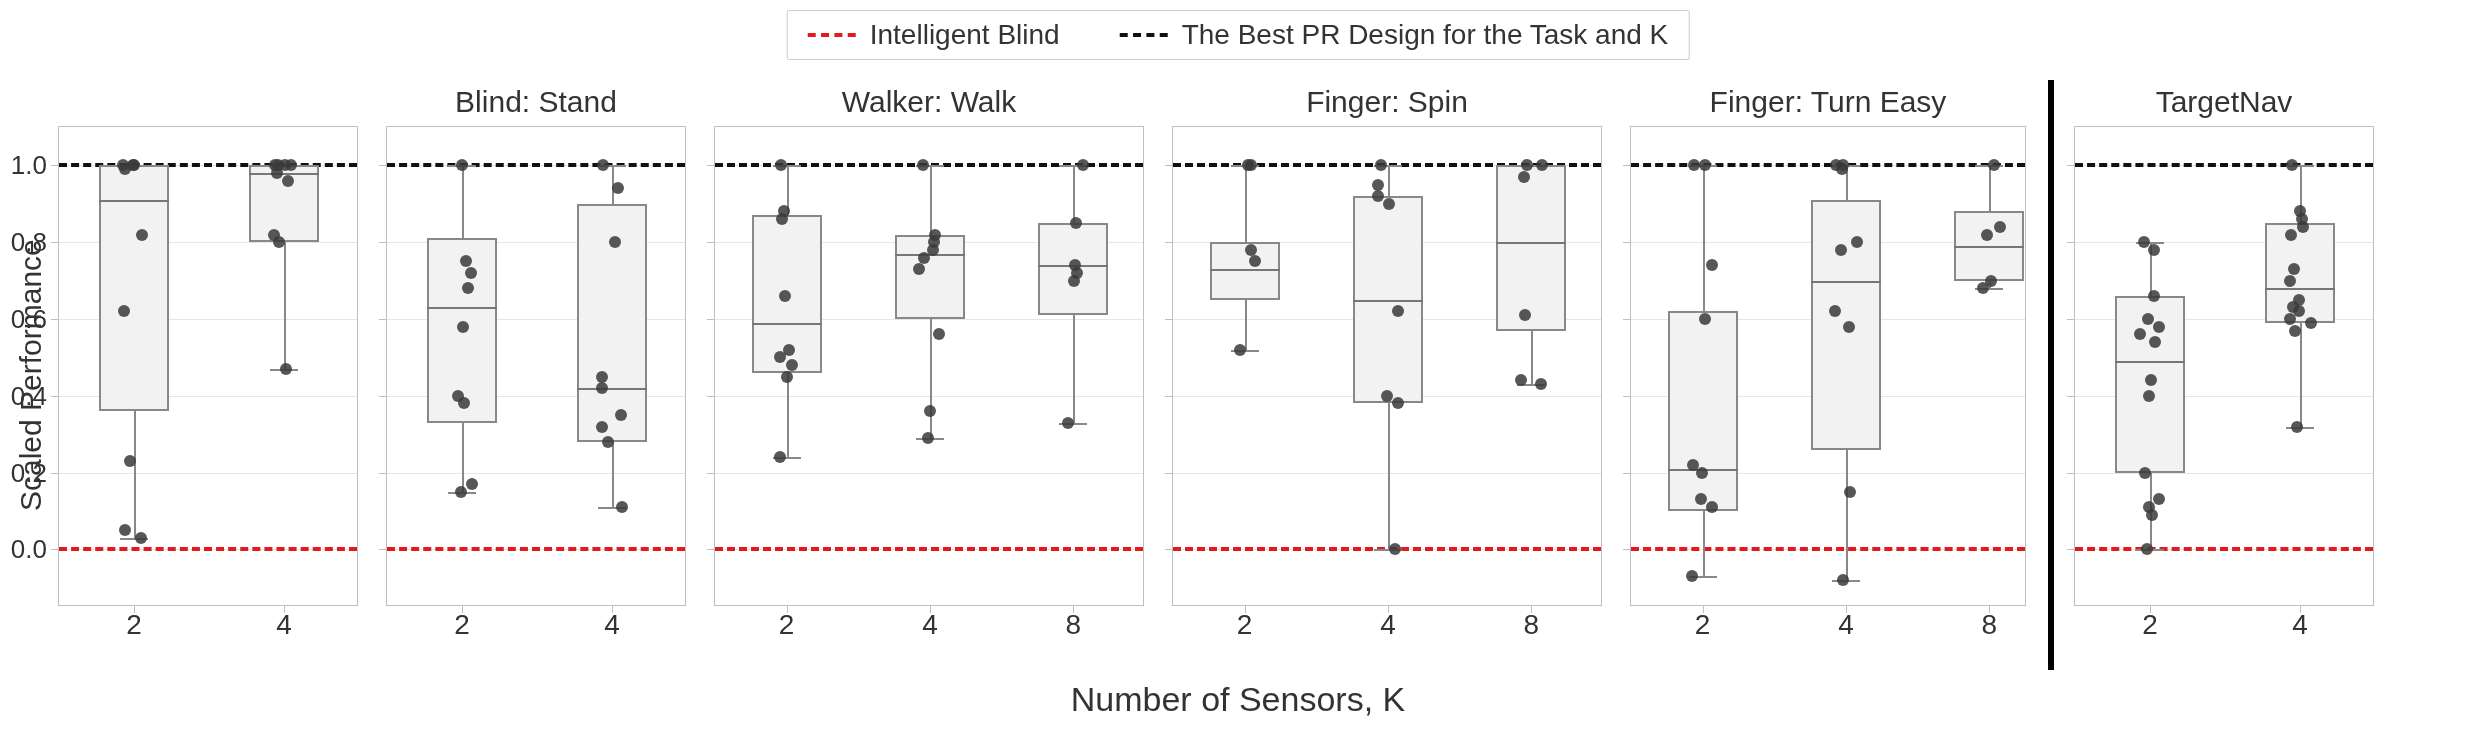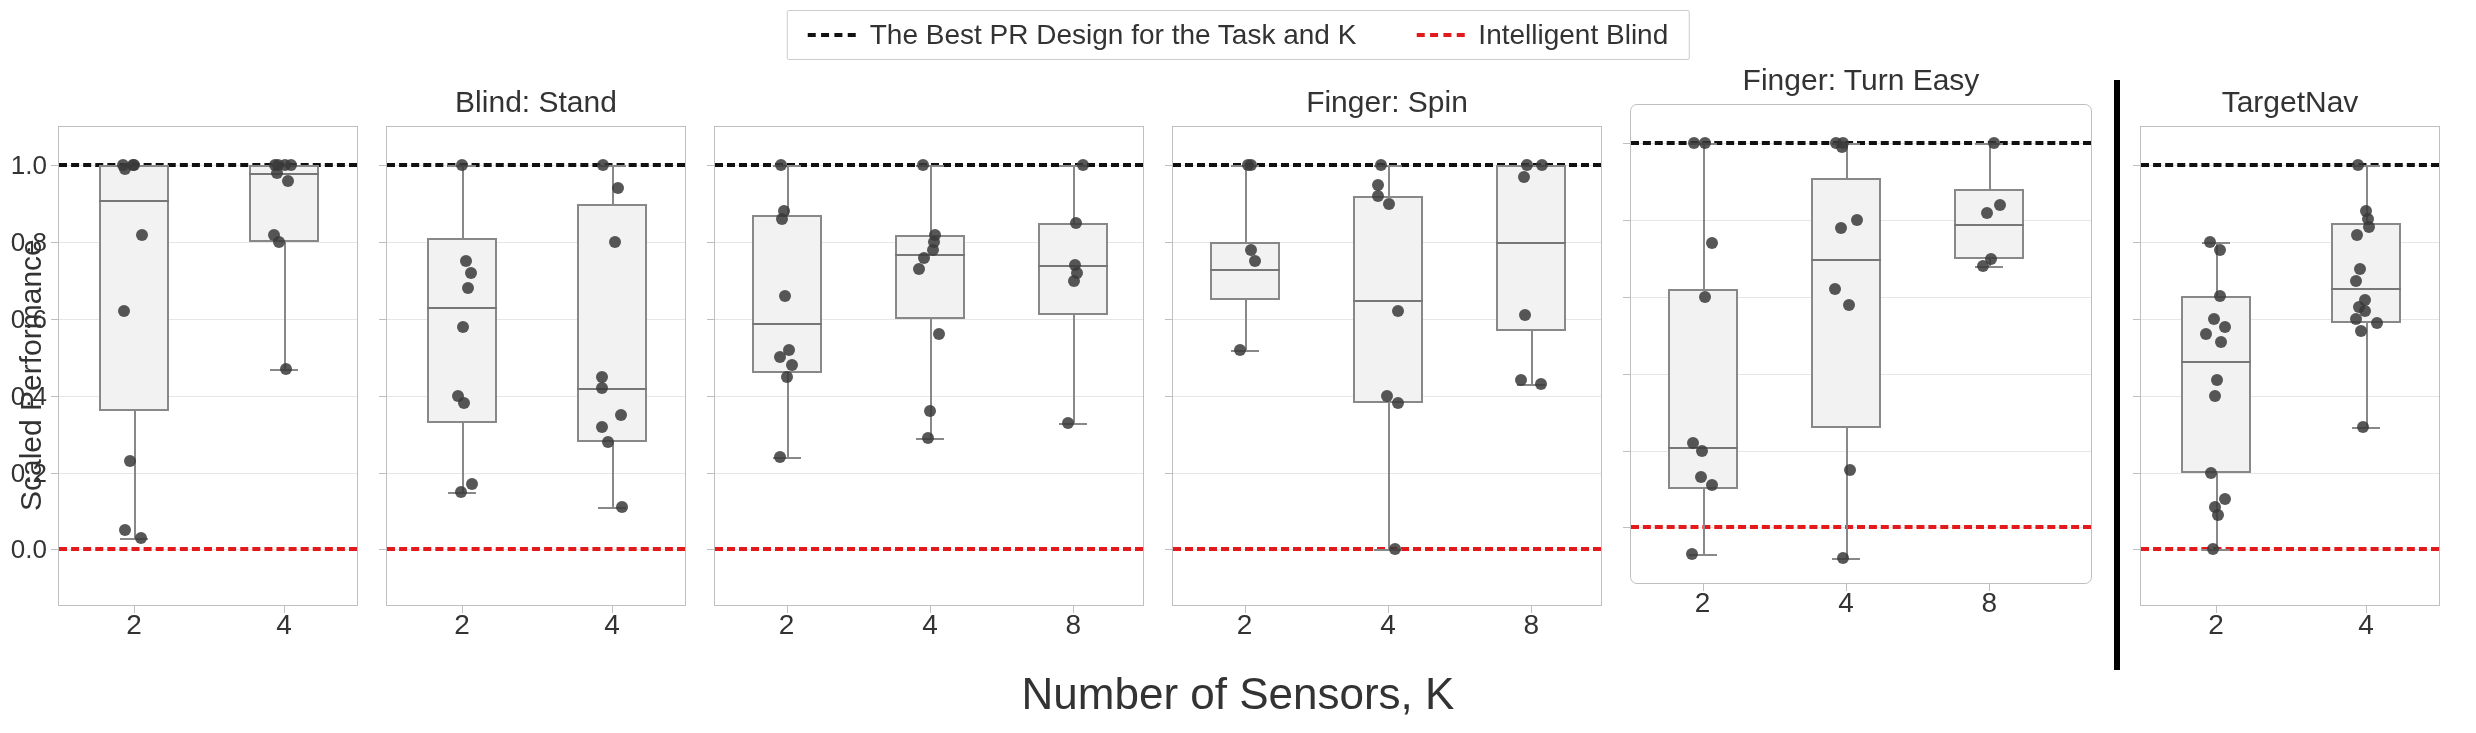--- a/index.html
+++ b/index.html
@@ -153,21 +153,21 @@
     width: 6px;
     background: #000;
     margin: 0 20px 0 -6px;
     align-self: stretch;
   }
   .xlabel {
     position: absolute;
     bottom: 4px;
     left: 50%;
     transform: translateX(-50%);
-    font-size: 44px;
+    font-size: 34px;
   }
   .tickmark {
     position:absolute;
     width:0; height:8px;
     border-left:1.5px solid #bfbfbf;
     bottom:-8px;
   }
   .ytickmark {
     position:absolute;
     height:0; width:8px;
@@ -175,26 +175,26 @@
     left:-8px;
   }
 </style>
 </head>
 <body>
 
 <div class="figure">
 
   <div class="legend">
     <div class="legend-item">
+      <span class="legend-swatch swatch-red"></span>
+      <span>Intelligent Blind</span>
+    </div>
+    <div class="legend-item">
       <span class="legend-swatch swatch-black"></span>
       <span>The Best PR Design for the Task and K</span>
-    </div>
-    <div class="legend-item">
-      <span class="legend-swatch swatch-red"></span>
-      <span>Intelligent Blind</span>
     </div>
   </div>
 
   <div class="panels">
     <div class="ylabel">Scaled Performance</div>
 
   <div class="panel" style="width: 300px; height: 480px; margin-top: 46px;">
         <div class="hline" style="top: 422.4px;"></div>
         <div class="ytickmark" style="top: 422.4px;"></div>
         <div class="hline" style="top: 345.6px;"></div>
@@ -301,20 +301,21 @@
         <div class="pt" style="left: 215.37px; top: 249.6px;"></div>
         <div class="pt" style="left: 228.375px; top: 115.2px;"></div>
         <div class="pt" style="left: 231.179px; top: 61.44px;"></div>
         <div class="pt" style="left: 215.652px; top: 38.4px;"></div>
         <div class="xticks">
           <div class="xtick-label" style="left: 75px;">2</div>
           <div class="xtick-label" style="left: 225px;">4</div>
         </div>
       </div>
       <div class="panel" style="width: 430px; height: 480px; margin-top: 46px;">
+        <div class="panel-title">Walker: Walk</div>
         <div class="hline" style="top: 422.4px;"></div>
         <div class="ytickmark" style="top: 422.4px;"></div>
         <div class="hline" style="top: 345.6px;"></div>
         <div class="ytickmark" style="top: 345.6px;"></div>
         <div class="hline" style="top: 268.8px;"></div>
         <div class="ytickmark" style="top: 268.8px;"></div>
         <div class="hline" style="top: 192px;"></div>
         <div class="ytickmark" style="top: 192px;"></div>
         <div class="hline" style="top: 115.2px;"></div>
         <div class="ytickmark" style="top: 115.2px;"></div>
@@ -428,21 +429,21 @@
         <div class="pt" style="left: 351.995px; top: 188.16px;"></div>
         <div class="pt" style="left: 351.148px; top: 49.92px;"></div>
         <div class="pt" style="left: 353.967px; top: 38.4px;"></div>
         <div class="pt" style="left: 368.979px; top: 38.4px;"></div>
         <div class="xticks">
           <div class="xtick-label" style="left: 71.6667px;">2</div>
           <div class="xtick-label" style="left: 215px;">4</div>
           <div class="xtick-label" style="left: 358.333px;">8</div>
         </div>
       </div>
-      <div class="panel" style="width: 462px; height: 480px; margin-top: 24px; border-radius: 7px;">
+      <div class="panel" style="width: 396px; height: 480px; margin-top: 46px;">
         <div class="panel-title">Finger: Turn Easy</div>
         <div class="hline" style="top: 422.4px;"></div>
         <div class="ytickmark" style="top: 422.4px;"></div>
         <div class="hline" style="top: 345.6px;"></div>
         <div class="ytickmark" style="top: 345.6px;"></div>
         <div class="hline" style="top: 268.8px;"></div>
         <div class="ytickmark" style="top: 268.8px;"></div>
         <div class="hline" style="top: 192px;"></div>
         <div class="ytickmark" style="top: 192px;"></div>
         <div class="hline" style="top: 115.2px;"></div>

